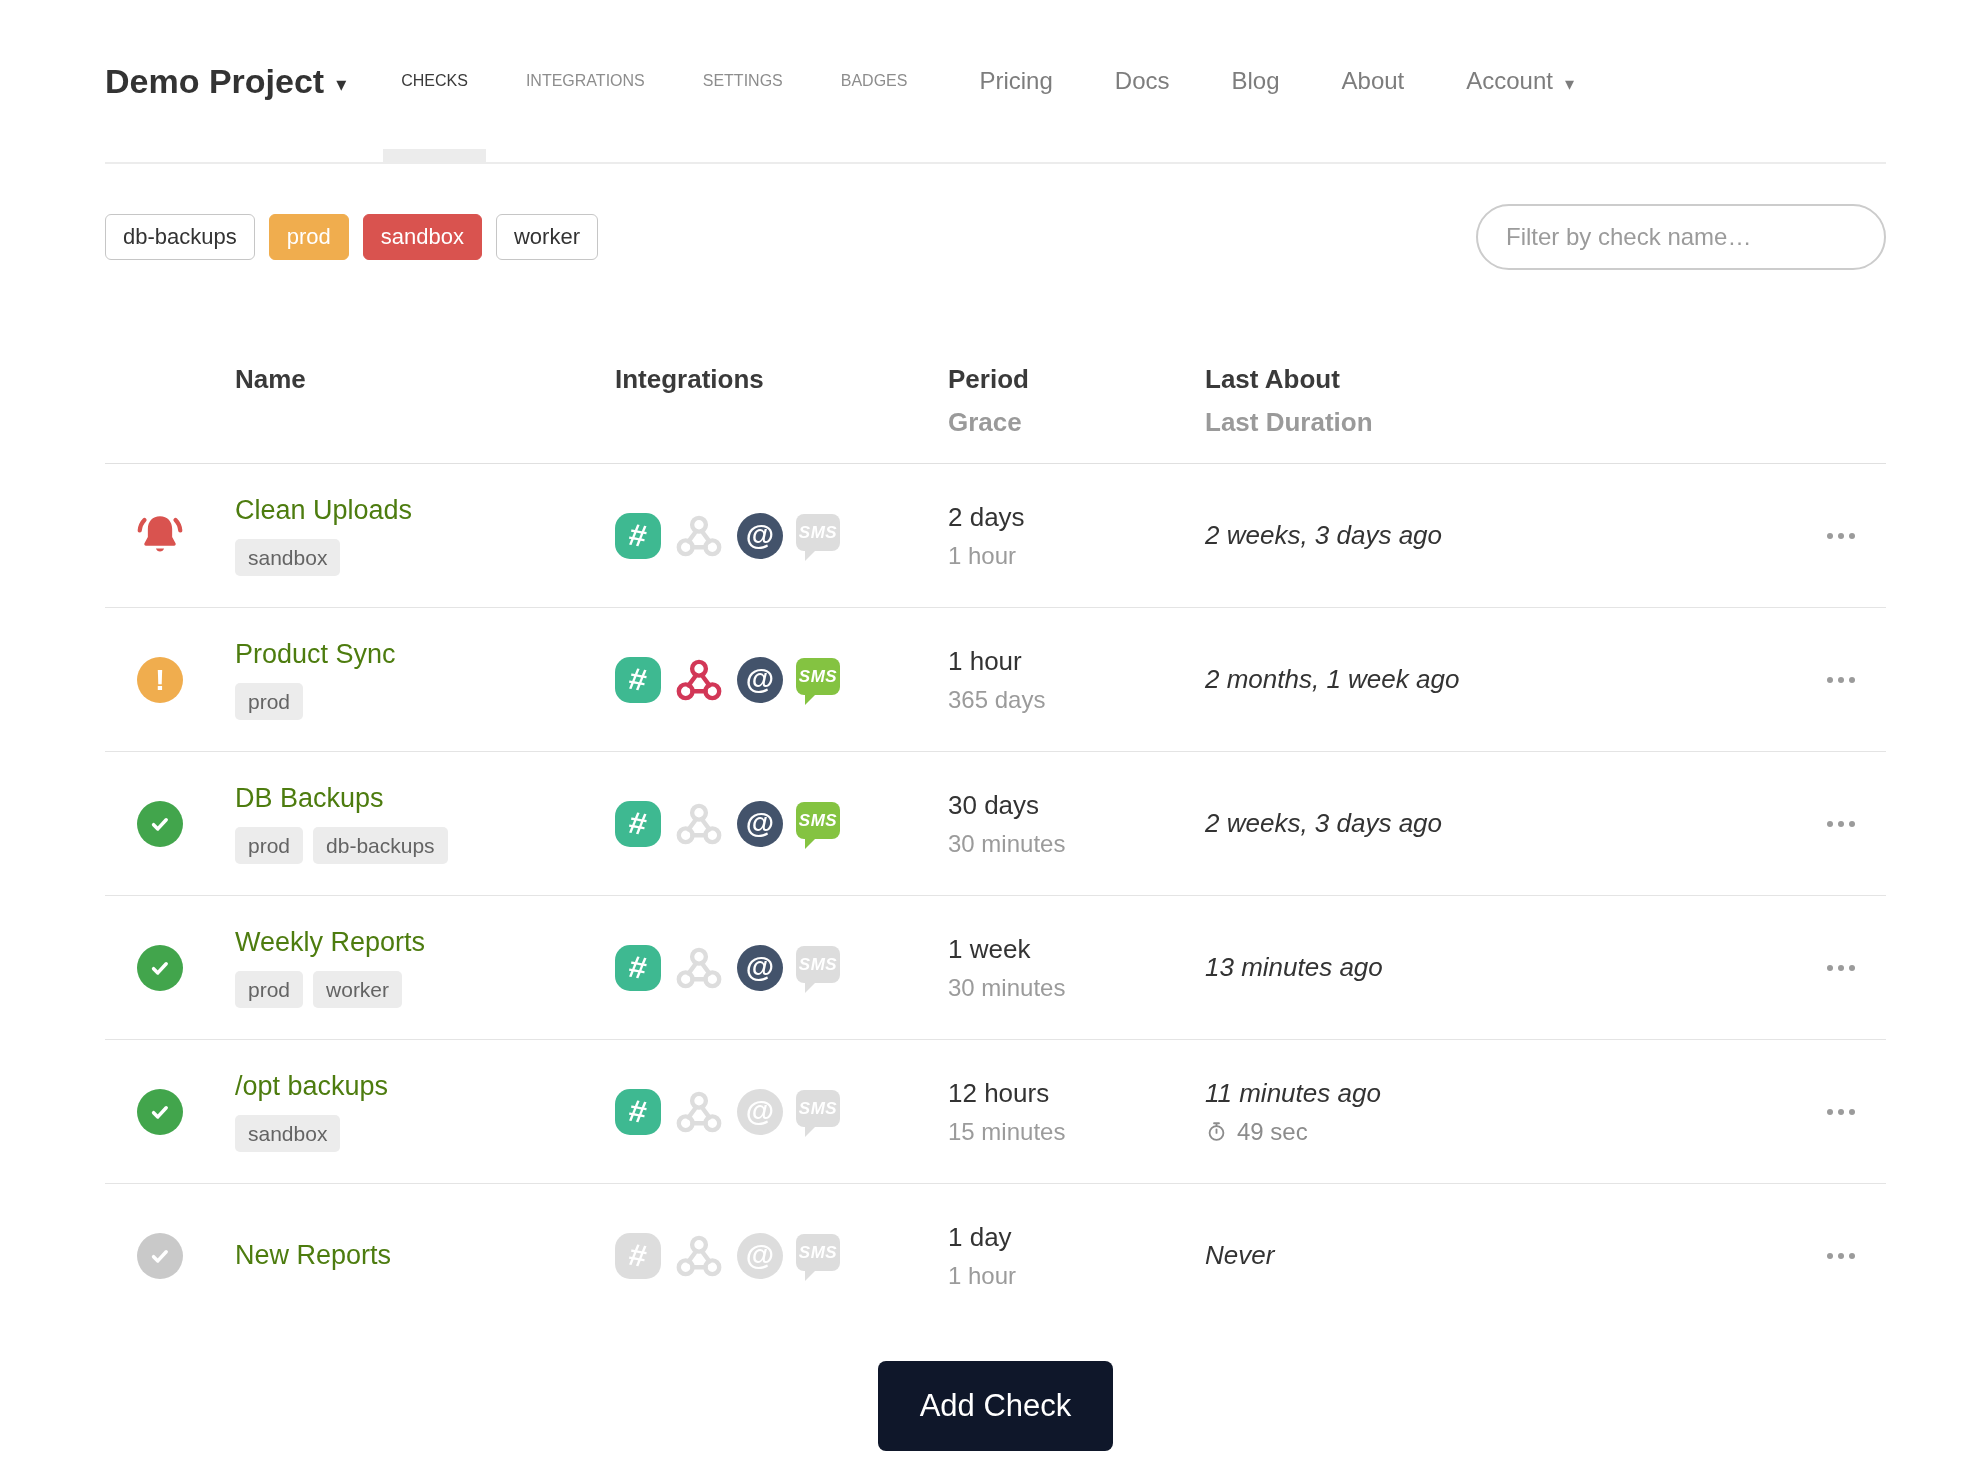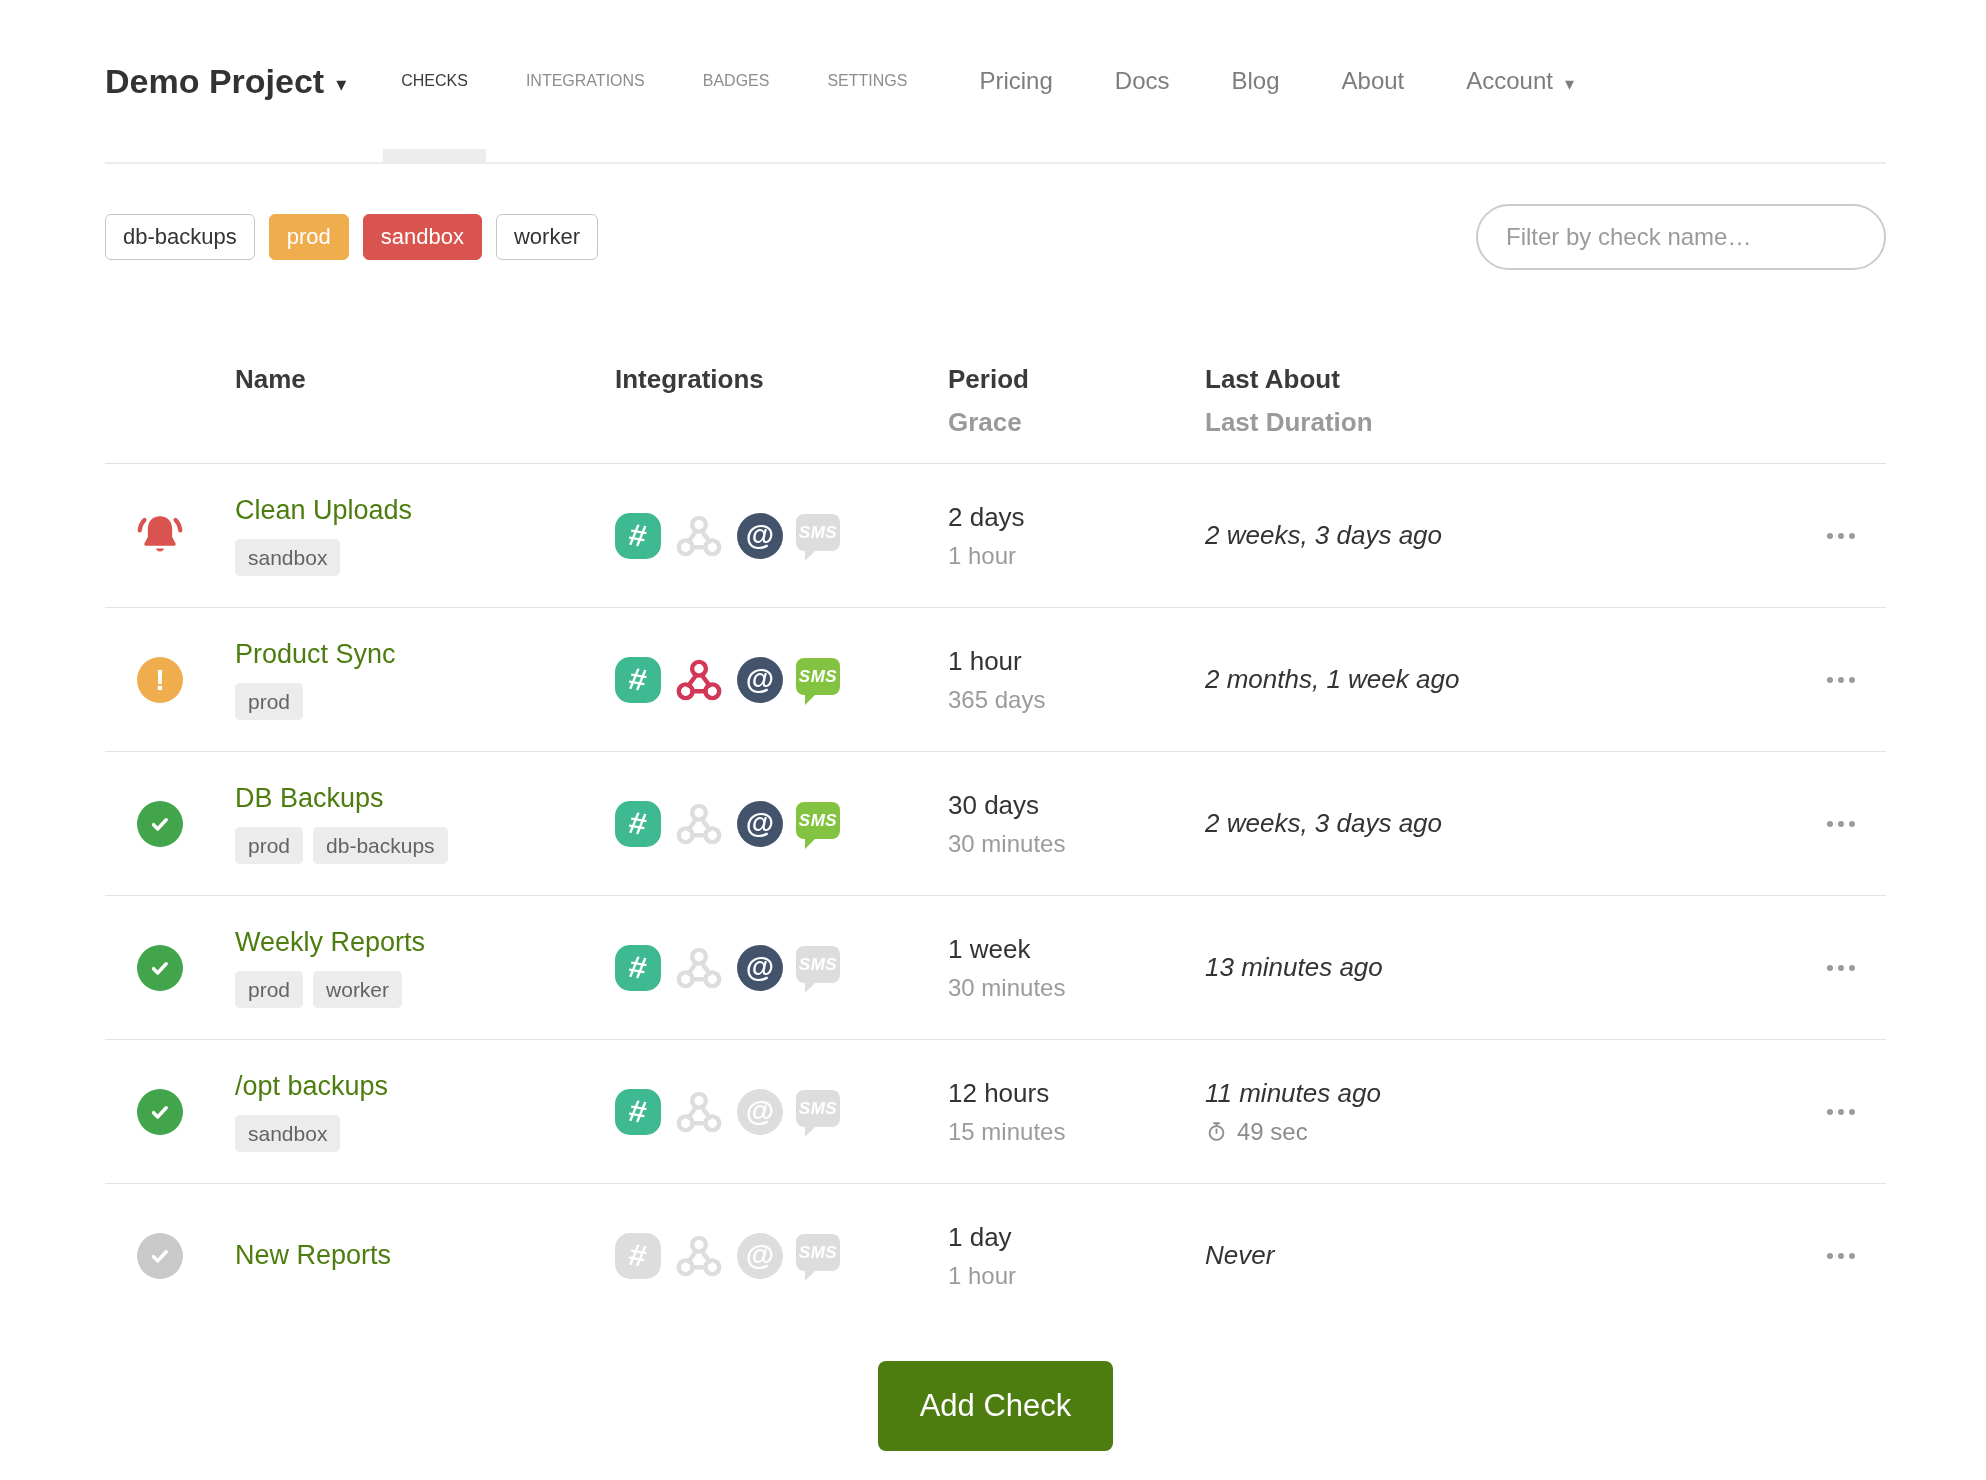--- a/index.html
+++ b/index.html
@@ -81,44 +81,44 @@
   .period{font-size:26px;color:#333;}
   .grace{font-size:24px;color:#9b9b9b;margin-top:9px;}
   .last-ping{font-size:26px;color:#333;font-style:italic;}
   .duration-line{display:flex;align-items:center;gap:9px;margin-top:9px;font-size:24px;color:#8c8c8c;}
 
   .menu-cell{display:flex;justify-content:center;}
   .dots{display:flex;gap:5px;background:none;border:none;cursor:pointer;padding:10px;}
   .dots i{width:6px;height:6px;border-radius:50%;background:#9b9b9b;}
 
   .add-wrap{text-align:center;margin-top:34px;}
-  .add-check{background:#4d7c0f;color:#fff;border:none;border-radius:8px;font-size:31px;padding:27px 42px;cursor:pointer;font-family:inherit;}
+  .add-check{background:#0f172a;color:#fff;border:none;border-radius:8px;font-size:31px;padding:27px 42px;cursor:pointer;font-family:inherit;}
 </style>
 </head>
 <body>
 
 <div class="page">
 
   <div class="topnav">
     <div class="brand">
       <span>Demo Project</span>
       <span class="caret">▾</span>
     </div>
     <div class="tabs">
       <div class="tab active">
           <span>CHECKS</span>
         </div>
       <div class="tab">
           <span>INTEGRATIONS</span>
         </div>
       <div class="tab">
-          <span>BADGES</span>
+          <span>SETTINGS</span>
         </div>
       <div class="tab">
-          <span>SETTINGS</span>
+          <span>BADGES</span>
         </div>
     </div>
     <div class="nav-links">
       <span class="nav-link">Pricing</span>
       <span class="nav-link">Docs</span>
       <span class="nav-link">Blog</span>
       <span class="nav-link">About</span>
       <span class="account">
         <span>Account</span>
         <span class="caret">▾</span>

